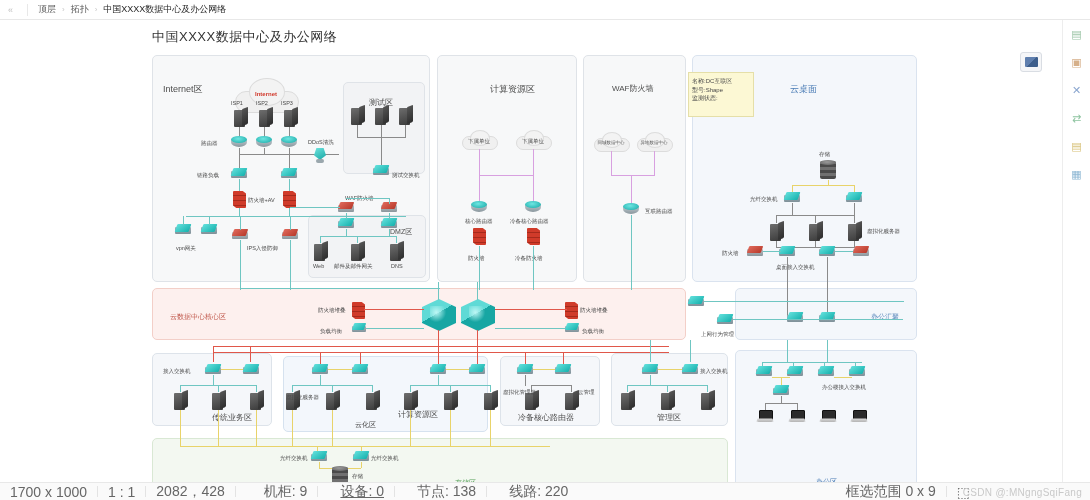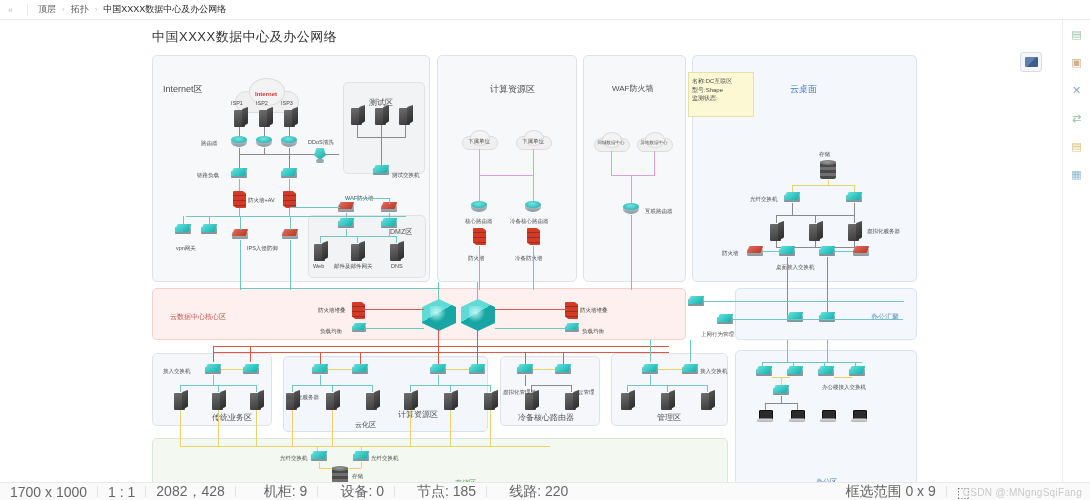--- a/index.html
+++ b/index.html
@@ -770,23 +770,23 @@
 
   <div class="statusbar">
     <span class="st-cell">1700 x 1000</span>
     <span class="st-sep"></span>
     <span class="st-cell">1 : 1</span>
     <span class="st-sep"></span>
     <span class="st-cell" style="min-width:76px;">2082，428</span>
     <span class="st-sep"></span>
     <span class="st-cell" style="padding-left:28px;">机柜: 9</span>
     <span class="st-sep"></span>
-    <span class="st-cell" style="padding-left:22px;">设备: 0</span>
+    <span class="st-cell" style="padding-left:22px;text-decoration:underline;">设备: 0</span>
     <span class="st-sep"></span>
-    <span class="st-cell" style="padding-left:22px;">节点: 185</span>
+    <span class="st-cell" style="padding-left:22px;">节点: 138</span>
     <span class="st-sep"></span>
     <span class="st-cell" style="padding-left:22px;">线路: 220</span>
     <span class="st-spacer"></span>
     <span class="st-cell">框选范围 0 x 9</span>
     <span class="st-sep"></span>
     <span class="st-cell">⬚</span>
     <span style="width:110px;"></span>
   </div>
   <div class="watermark">CSDN @:MNgngSqiFang</div>
 

